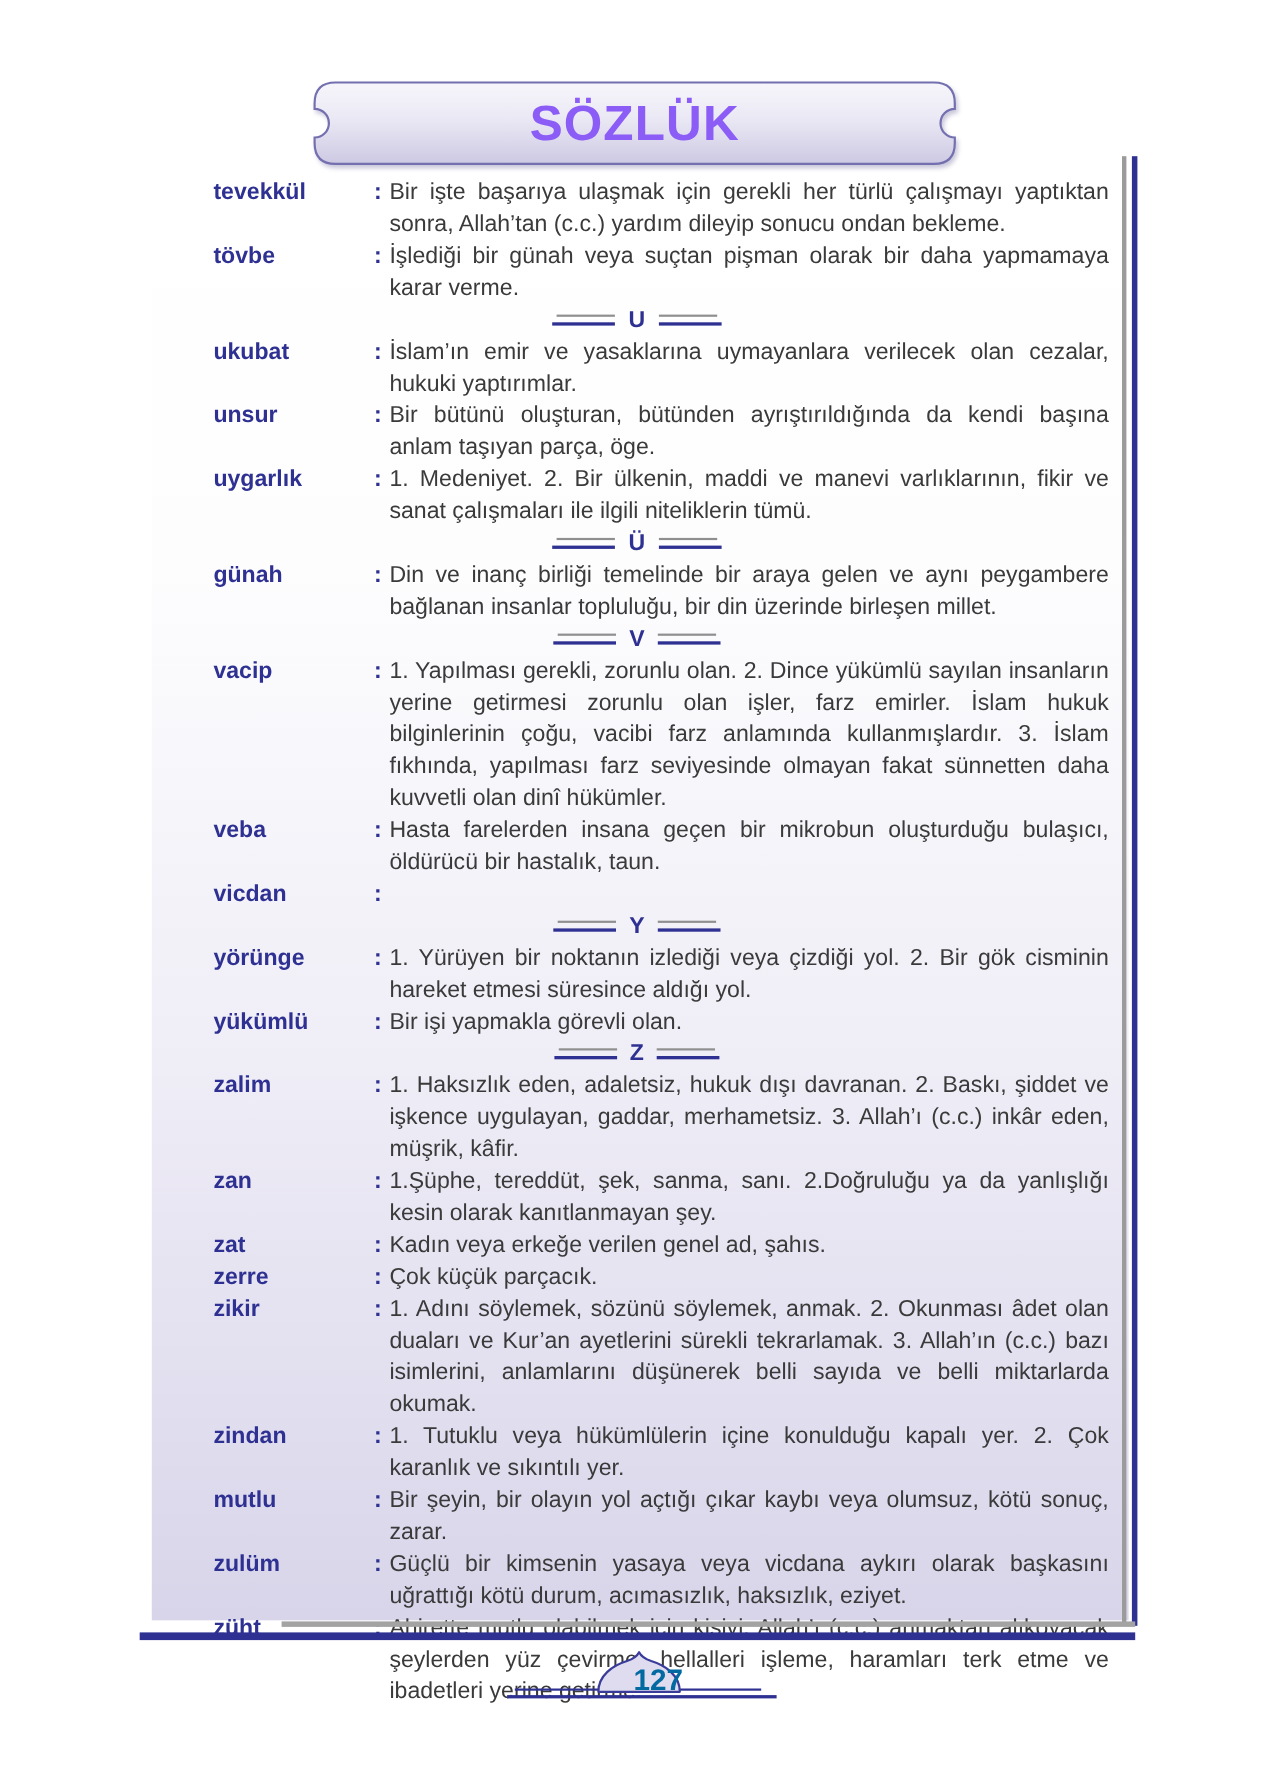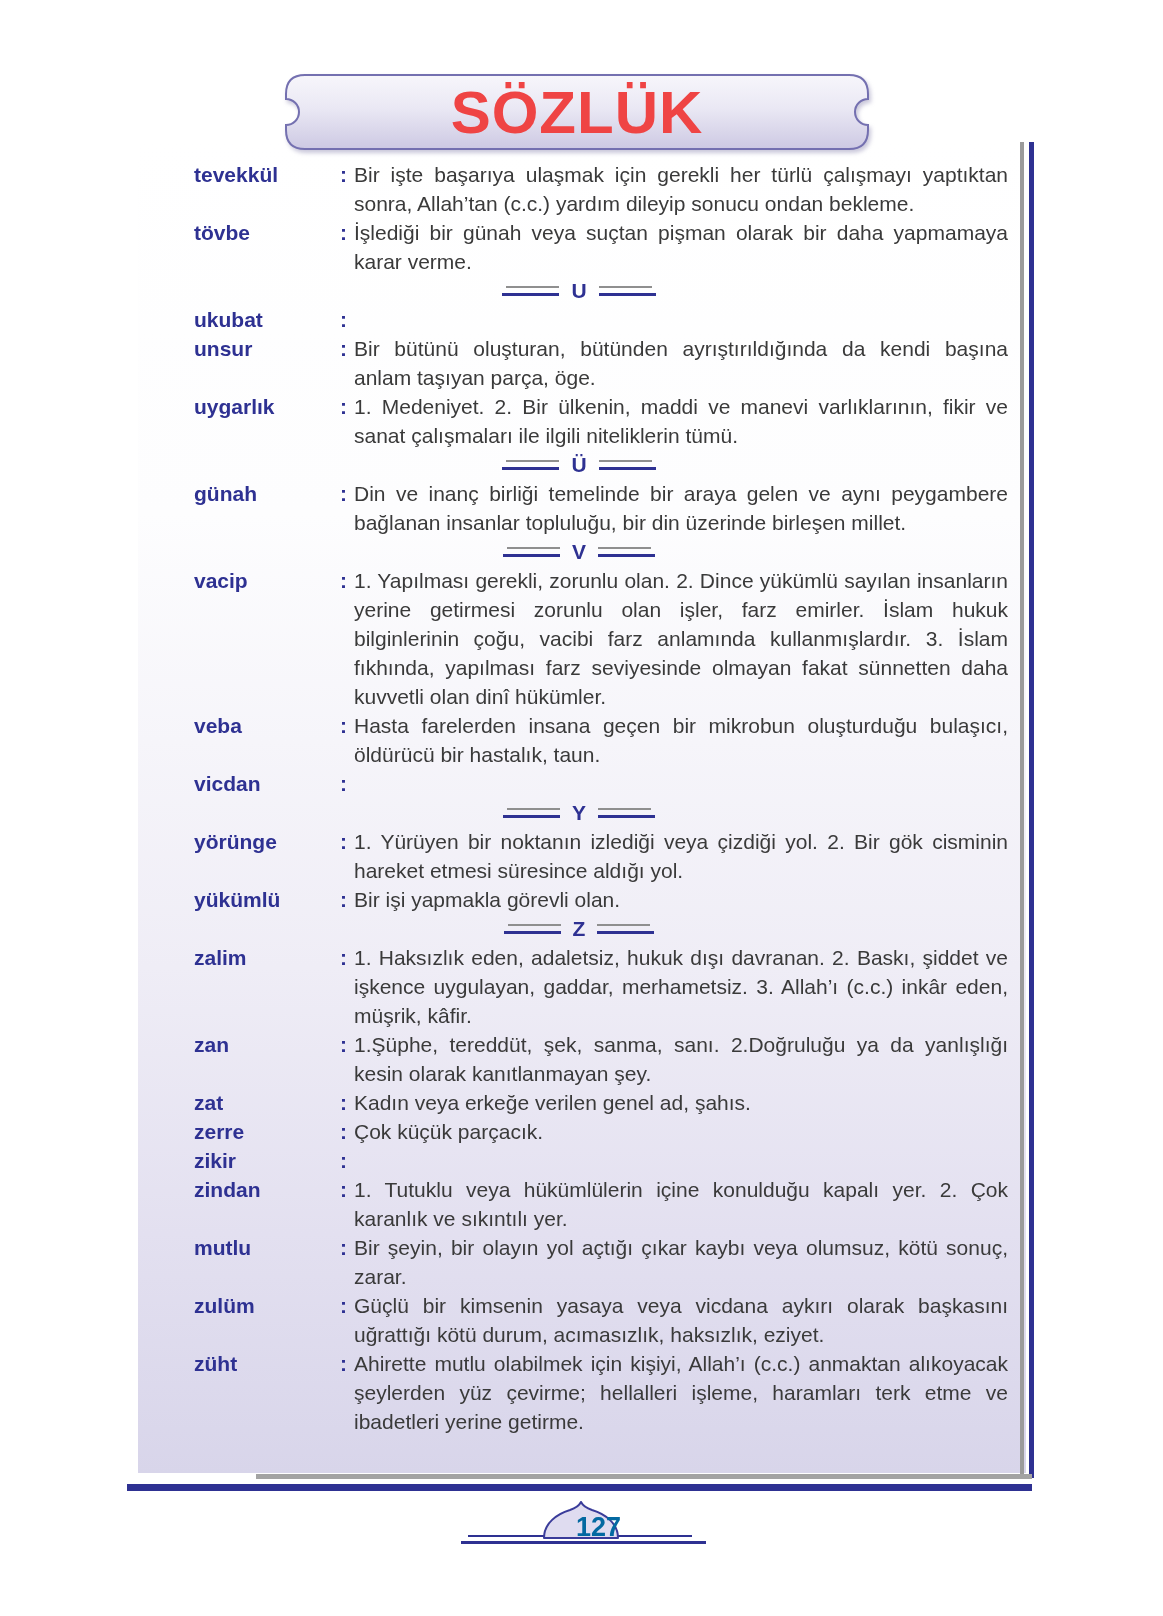--- a/index.html
+++ b/index.html
@@ -19,21 +19,21 @@
   .right-shadow-line{position:absolute;left:1020px;top:142px;width:4px;height:1336px;background:#9b9b9b;}
   .right-accent-line{position:absolute;left:1029px;top:142px;width:5px;height:1336px;background:#2e3192;}
   
   .bottom-shadow{position:absolute;left:256px;top:1474px;width:776px;height:5px;background:#a3a3a3;}
   .bottom-rule{position:absolute;left:127px;top:1484px;width:905px;height:7px;background:#2e3192;}
   
   .banner{position:absolute;left:279px;top:73px;width:596px;height:78px;}
   .banner svg{position:absolute;inset:0;filter:drop-shadow(2px 3px 2px rgba(100,95,150,.35));}
   .banner .title{
     position:absolute;inset:0;display:flex;align-items:center;justify-content:center;
-    font-size:60px;font-weight:bold;letter-spacing:1px;color:#ef4444;
+    font-size:45px;font-weight:bold;letter-spacing:1px;color:#8b5cf6;
   }
   
   .content{position:absolute;left:150px;top:160px;width:858px;font-size:21px;line-height:29px;color:#3a3a3a;}
   .row{display:flex;align-items:flex-start;margin-left:44px;}
   .term{flex:0 0 146px;color:#2e3192;font-weight:bold;}
   .colon{flex:0 0 14px;color:#2e3192;font-weight:bold;}
   .def{flex:1 1 auto;text-align:justify;}
   
   .divider{height:29px;display:flex;align-items:center;justify-content:center;column-gap:12px;}
   .dletter{color:#2e3192;font-weight:bold;font-size:21px;line-height:20px;}
@@ -94,20 +94,21 @@
       </div>
     <div class="dletter">U</div>
     <div class="dseg right">
         <span class="g"></span>
         <span class="n"></span>
       </div>
   </div>
     <div class="row">
     <div class="term">ukubat</div>
     <div class="colon">:</div>
+    <div class="def">İslam’ın emir ve yasaklarına uymayanlara verilecek olan cezalar, hukuki yaptırımlar.</div>
   </div>
     <div class="row">
     <div class="term">unsur</div>
     <div class="colon">:</div>
     <div class="def">Bir bütünü oluşturan, bütünden ayrıştırıldığında da kendi başına anlam taşıyan parça, öge.</div>
   </div>
     <div class="row">
     <div class="term">uygarlık</div>
     <div class="colon">:</div>
     <div class="def">1. Medeniyet. 2. Bir ülkenin, maddi ve manevi varlıklarının, fikir ve sanat çalışmaları ile ilgili niteliklerin tümü.</div>
@@ -201,20 +202,21 @@
     <div class="def">Kadın veya erkeğe verilen genel ad, şahıs.</div>
   </div>
     <div class="row">
     <div class="term">zerre</div>
     <div class="colon">:</div>
     <div class="def">Çok küçük parçacık.</div>
   </div>
     <div class="row">
     <div class="term">zikir</div>
     <div class="colon">:</div>
+    <div class="def">1. Adını söylemek, sözünü söylemek, anmak. 2. Okunması âdet olan duaları ve Kur’an ayetlerini sürekli tekrarlamak. 3. Allah’ın (c.c.) bazı isimlerini, anlamlarını düşünerek belli sayıda ve belli miktarlarda okumak.</div>
   </div>
     <div class="row">
     <div class="term">zindan</div>
     <div class="colon">:</div>
     <div class="def">1. Tutuklu veya hükümlülerin içine konulduğu kapalı yer. 2. Çok karanlık ve sıkıntılı yer.</div>
   </div>
     <div class="row">
     <div class="term">mutlu</div>
     <div class="colon">:</div>
     <div class="def">Bir şeyin, bir olayın yol açtığı çıkar kaybı veya olumsuz, kötü sonuç, zarar.</div>

